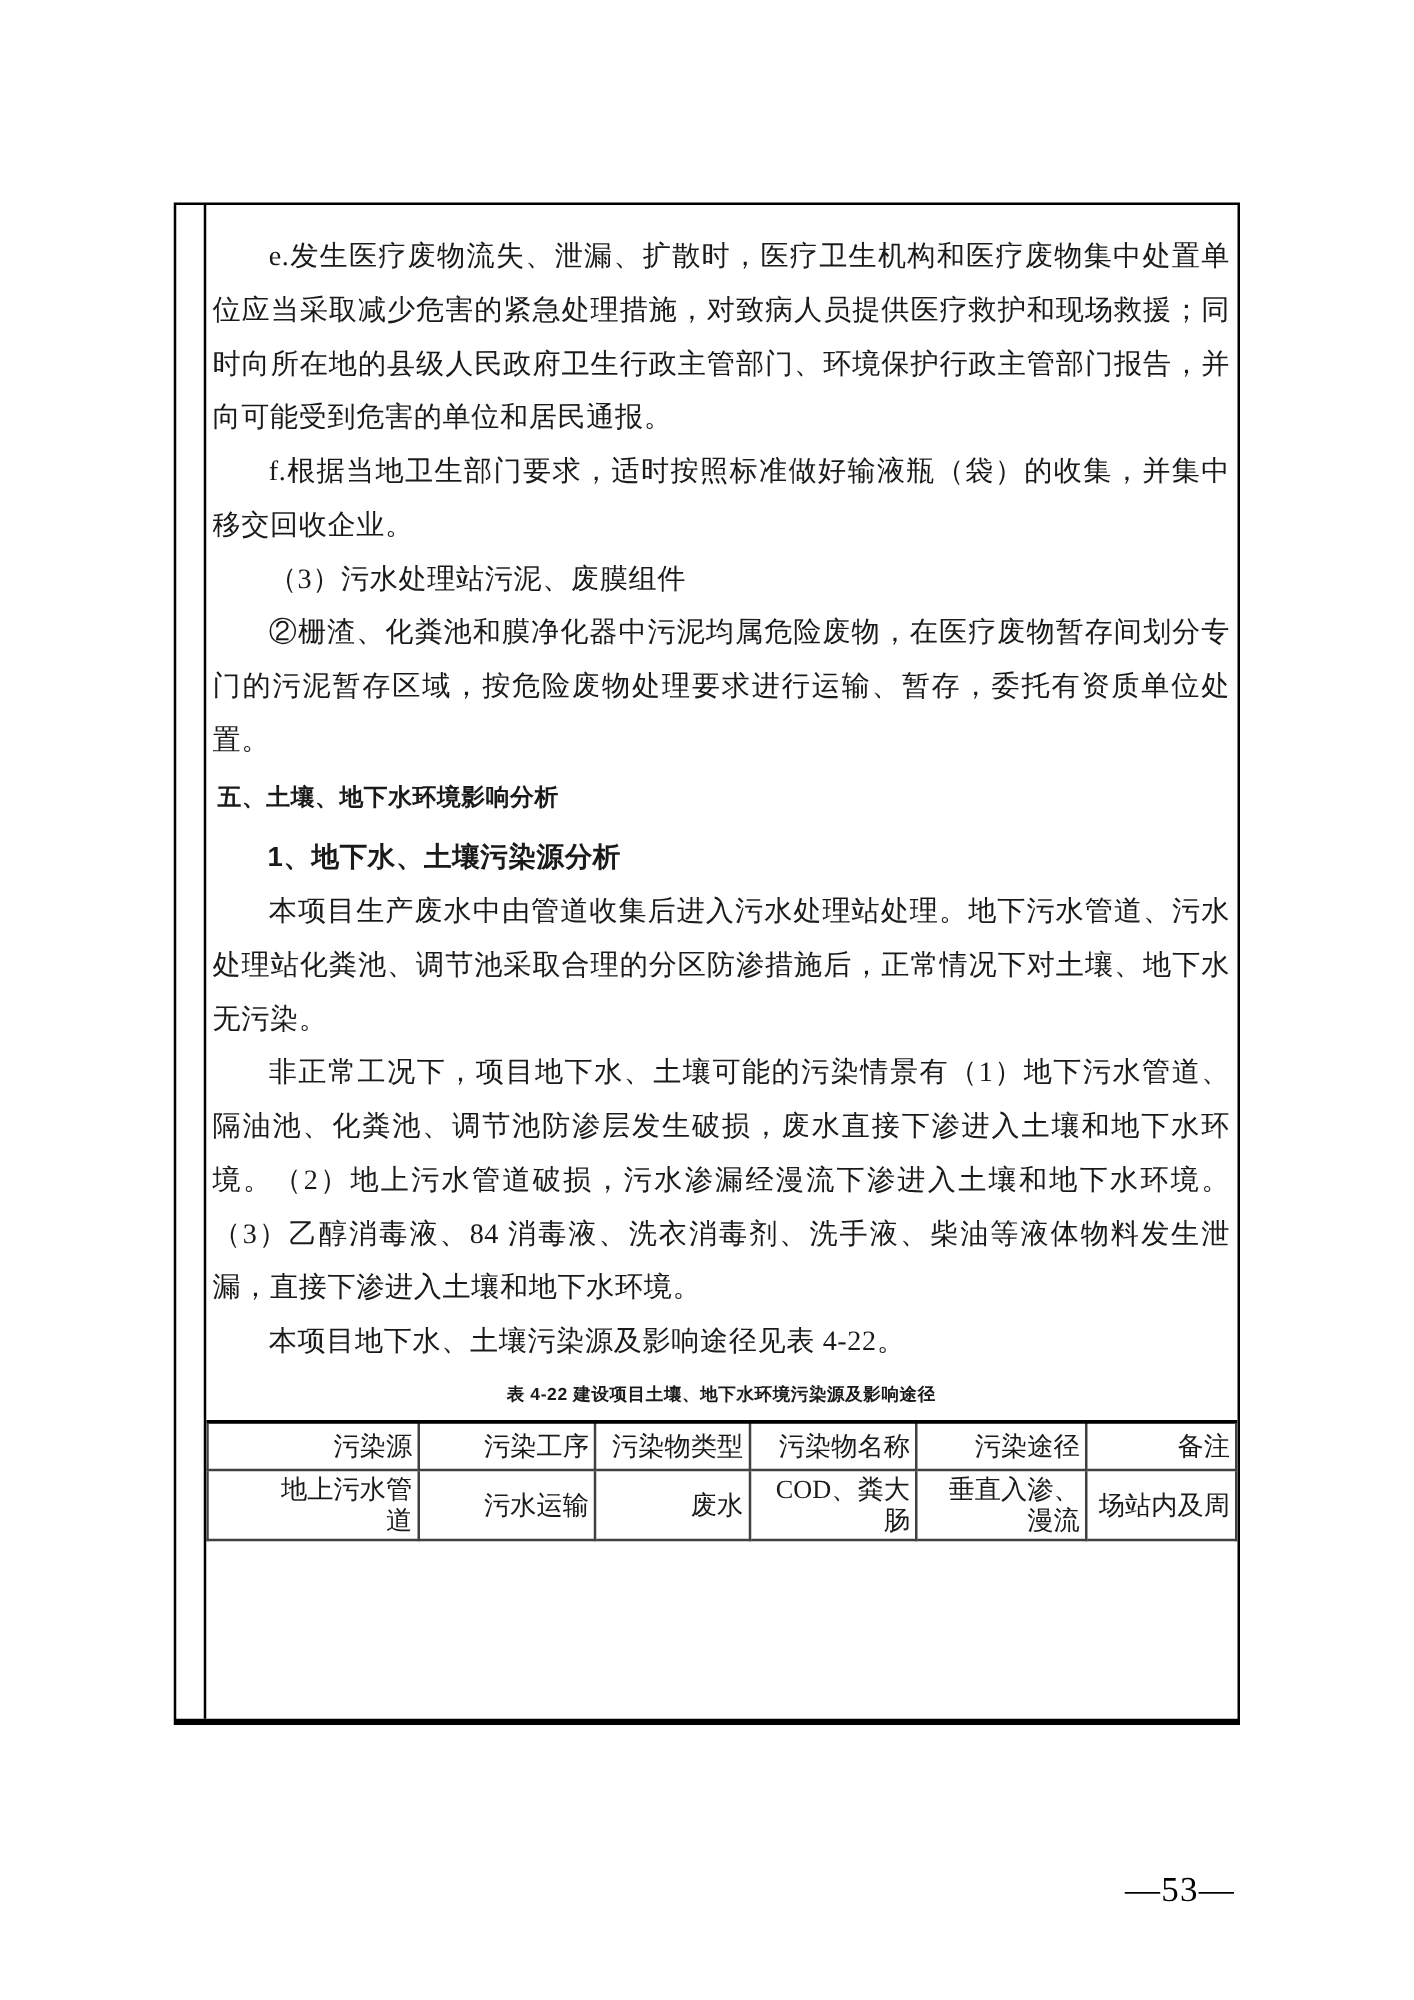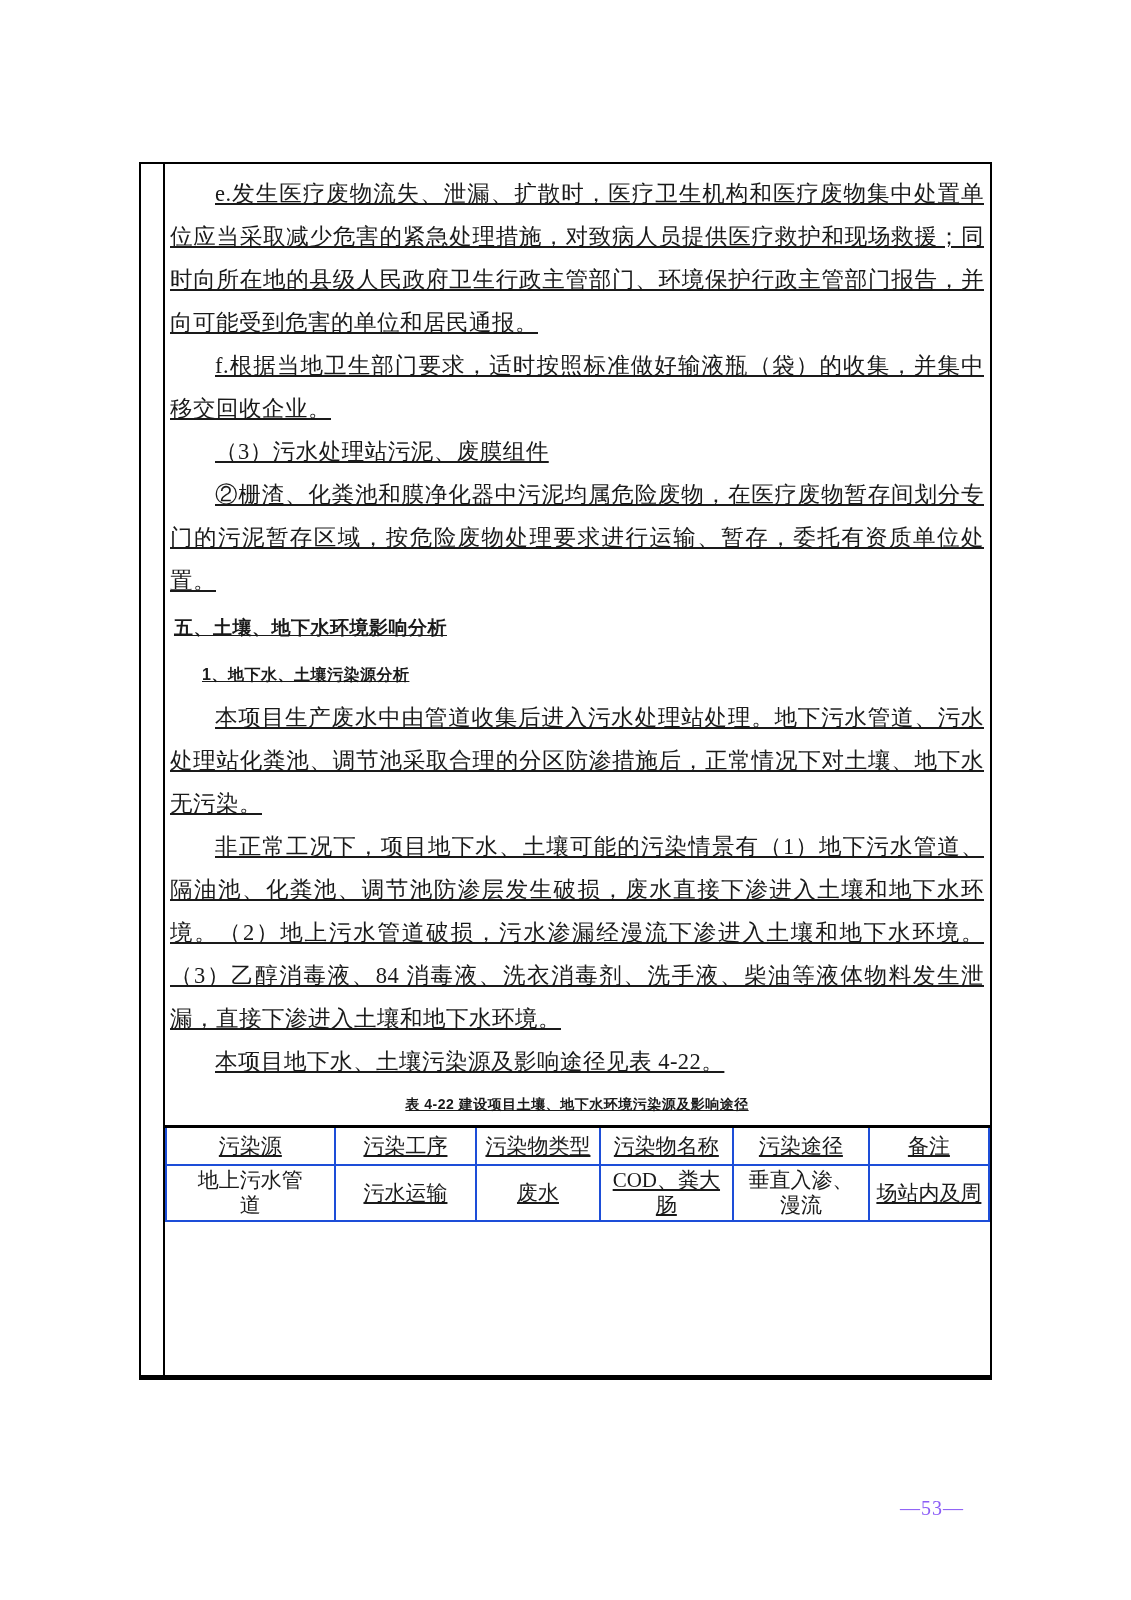--- a/index.html
+++ b/index.html
@@ -35,22 +35,21 @@
     background: #000;
   }
   .content {
     position: absolute;
     left: 24px;
     top: 0;
     right: 0;
     bottom: 0;
     overflow: hidden;
     box-sizing: border-box;
-    padding: 8px 6px 0 5px;
-    text-decoration: underline;
+    padding: 19px 6px 0 5px;
   }
   p.body-par {
     margin: 0;
     font-size: 22.5px;
     line-height: 43px;
     letter-spacing: 0.5px;
     text-align: justify;
     text-justify: inter-ideograph;
     text-indent: 2em;
     font-family: "Liberation Serif", "DejaVu Serif", serif;
@@ -60,21 +59,21 @@
     font-family: "Liberation Sans", "DejaVu Sans", sans-serif;
     font-weight: bold;
     font-size: 19px;
     line-height: 43px;
     letter-spacing: 0.5px;
   }
   .sub-heading {
     margin: 0;
     font-family: "Liberation Sans", "DejaVu Sans", sans-serif;
     font-weight: bold;
-    font-size: 16px;
+    font-size: 22px;
     line-height: 43px;
     letter-spacing: 0.5px;
     text-indent: 2em;
   }
   .tbl-caption {
     margin: 0;
     text-align: center;
     font-family: "Liberation Sans", "DejaVu Sans", sans-serif;
     font-weight: bold;
     font-size: 14px;
@@ -82,43 +81,43 @@
     letter-spacing: 0.5px;
   }
   table.pollution-table {
     border-collapse: collapse;
     table-layout: fixed;
     width: calc(100% + 11px);
     margin: 0 -6px 0 -5px;
     border-top: 3px solid #000;
   }
   table.pollution-table td {
-    border: 2px solid #1d4ed8;
-    text-align: center;
+    border: 2px solid #404040;
+    text-align: right;
     vertical-align: middle;
     font-family: "Liberation Serif", "DejaVu Serif", serif;
     font-size: 21px;
     line-height: 25px;
     padding: 2px 4px;
   }
   table.pollution-table tr.header-row td {
     height: 34px;
     padding: 1px 4px;
   }
   .wrap-narrow {
     display: inline-block;
     max-width: 5.2em;
   }
   .page-number {
     position: absolute;
     left: 900px;
     top: 1497px;
     font-family: "Liberation Serif", "DejaVu Serif", serif;
-    font-size: 20px;
-    color: #8b5cf6;
+    font-size: 28px;
+    color: #000000;
     letter-spacing: 1px;
   }
 </style>
 </head>
 <body>
 
 <div class="frame">
   <div class="gutter-line"></div>
   <div class="content">
 

